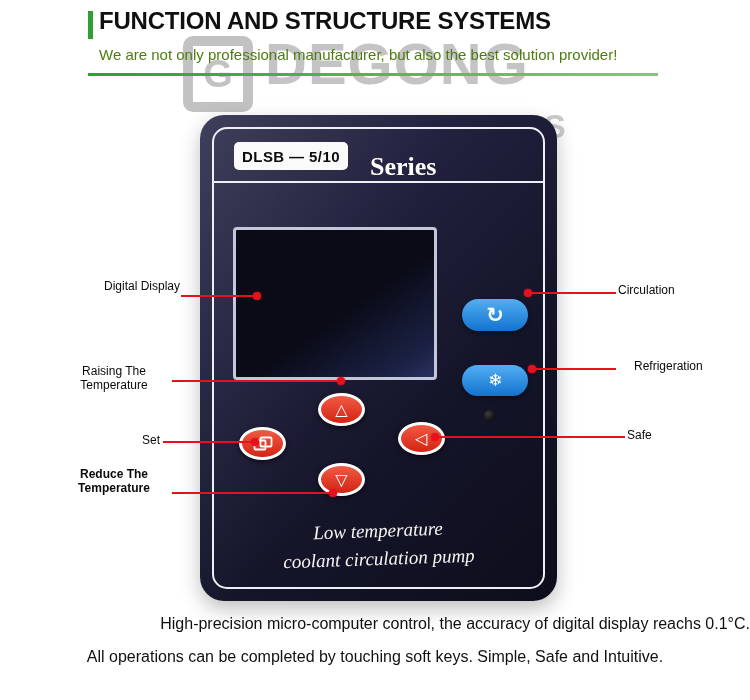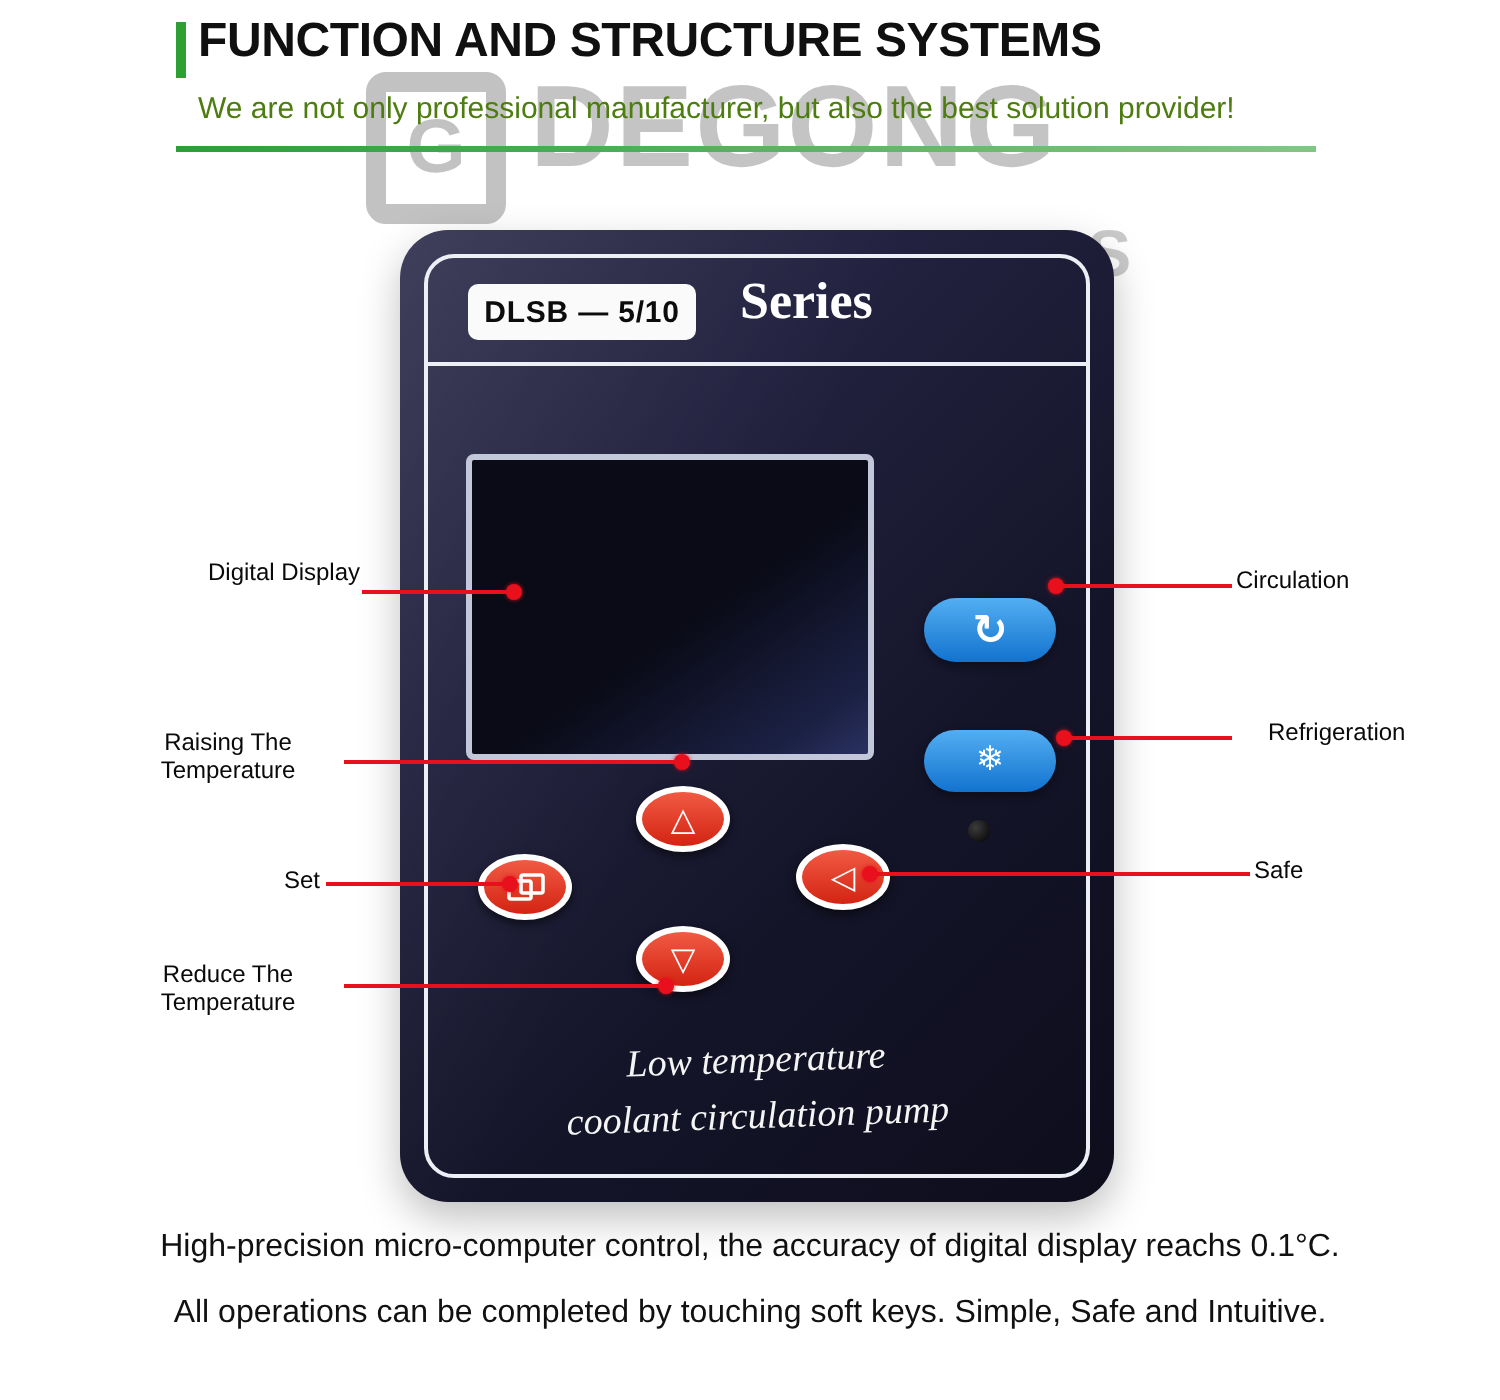--- a/index.html
+++ b/index.html
@@ -26,21 +26,21 @@
   
   .panel { position: absolute; left: 200px; top: 115px; width: 357px; height: 486px; border-radius: 24px;
            background: linear-gradient(135deg, #31314f 0%, #222240 30%, #15152a 62%, #0d0d1c 100%);
            box-shadow: 0 8px 20px rgba(0,0,0,0.25); z-index: 2; }
   .panel::before { content: ""; position: absolute; inset: 0; border-radius: 24px;
            background: linear-gradient(115deg, rgba(255,255,255,0.07) 0%, rgba(255,255,255,0) 45%); }
   .panel-inner { position: absolute; inset: 12px; border: 2px solid #eceff5; border-radius: 15px; }
   .model-box { position: absolute; left: 34px; top: 27px; width: 114px; height: 28px; background: #fafafa;
            border-radius: 5px; display: flex; align-items: center; justify-content: center;
            font-size: 15px; font-weight: bold; color: #0c0c0c; letter-spacing: 0.4px; }
-  .series { position: absolute; left: 170px; top: 21px; font-family: "Liberation Serif", serif;
+  .series { position: absolute; left: 170px; top: 37px; font-family: "Liberation Serif", serif;
            font-weight: bold; font-size: 26px; color: #ffffff; }
   .panel-divider { position: absolute; left: 12px; top: 66px; width: 333px; height: 2px; background: #eceff5; }
   .display { position: absolute; left: 33px; top: 112px; width: 204px; height: 153px;
            border: 3px solid #c3c7da; border-radius: 4px;
            background: linear-gradient(145deg, #0a0b17 0%, #0a0b17 55%, #1b2144 88%, #2a3160 100%); }
 
   .btn { position: absolute; display: flex; align-items: center; justify-content: center; color: #fff; }
   .btn-red { background: linear-gradient(180deg, #f15a44, #d32413); border: 3px solid #ffffff;
            border-radius: 50%; box-shadow: 0 2px 5px rgba(0,0,0,0.55); }
   .btn-blue { background: linear-gradient(180deg, #53aef2, #1273cf); border-radius: 17px;
@@ -63,28 +63,28 @@
 
   
   .co-label { position: absolute; font-size: 12px; color: #0a0a0a; line-height: 1.2; z-index: 3; }
   .co-center { text-align: center; }
   .co-line { position: absolute; height: 2px; background: #e8101c; z-index: 3; }
   .co-dot { position: absolute; width: 8px; height: 8px; border-radius: 50%; background: #e8101c;
             box-shadow: 0 0 2px rgba(232,16,28,0.9); z-index: 4; }
   .co-dd     { left: 103px; top: 279px; width: 78px; }
   .co-raise  { left: 58px;  top: 364px; width: 112px; }
   .co-set    { left: 120px; top: 433px; width: 40px; text-align: right; }
-  .co-reduce { left: 58px;  top: 480px; width: 112px; }
+  .co-reduce { left: 58px;  top: 467px; width: 112px; font-weight: bold; }
   .co-circ   { left: 618px; top: 283px; white-space: nowrap; }
   .co-refr   { left: 634px; top: 359px; white-space: nowrap; }
   .co-shift  { left: 627px; top: 428px; white-space: nowrap; }
 
   
   .footer-line { position: absolute; left: 0; width: 100%; text-align: center; font-size: 16px; color: #111; z-index: 1; }
-  .footer-1 { top: 615px; }
+  .footer-1 { top: 615px; text-align: right; }
   .footer-2 { top: 648px; }
 </style>
 </head>
 <body>
 
 <div class="page">
 
   <div class="accent-bar"></div>
   <h1 class="page-title">FUNCTION AND STRUCTURE SYSTEMS</h1>
   <p class="page-subtitle">We are not only professional manufacturer, but also the best solution provider!</p>

